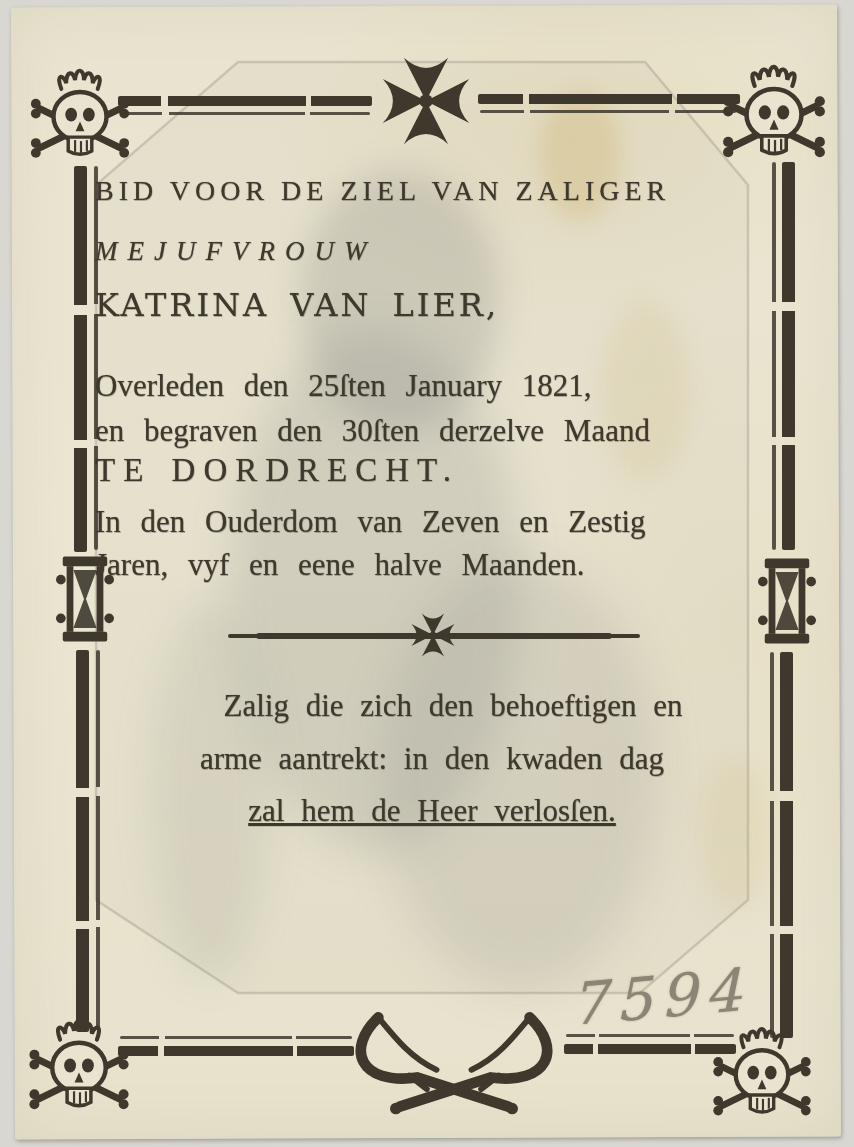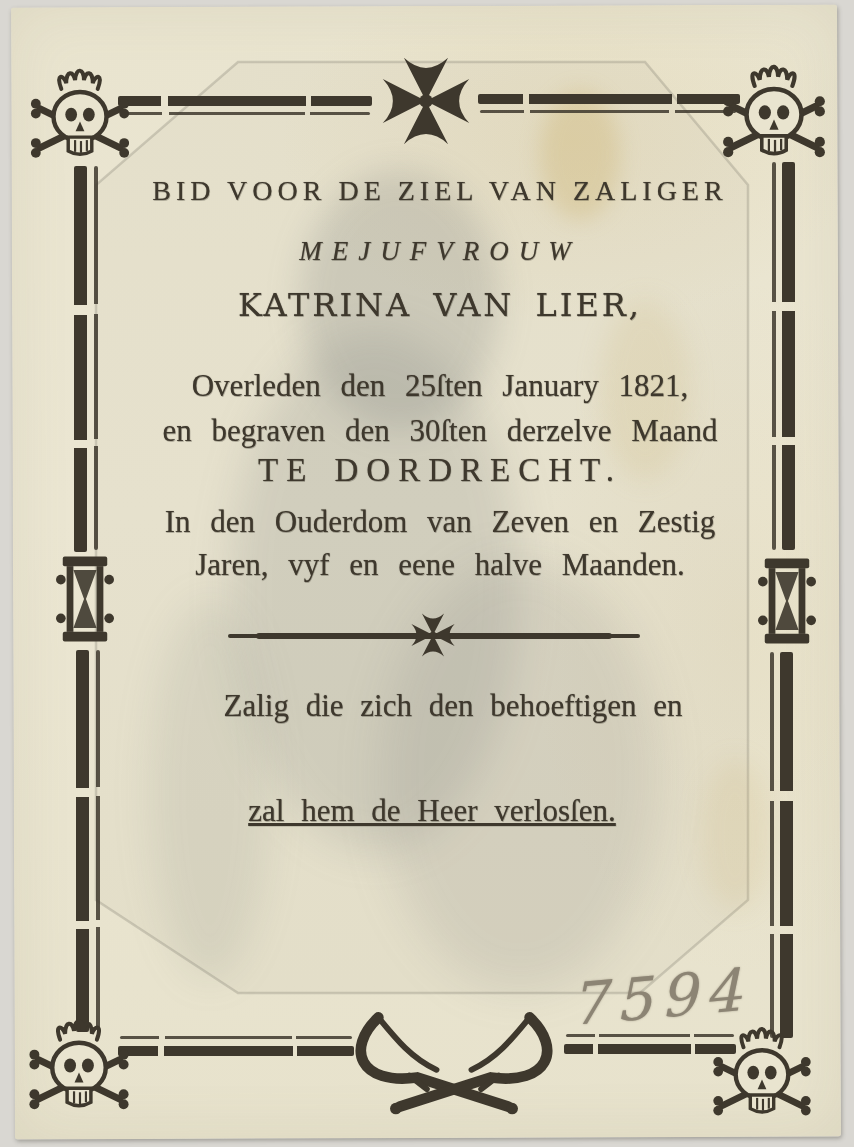--- a/index.html
+++ b/index.html
@@ -43,21 +43,21 @@
   .v-thick{width:13px;}
   .v-thin{width:4px;opacity:.85;}
   .gap90{background:linear-gradient(90deg,var(--ink) 0 17%,transparent 17% 19.5%,var(--ink) 19.5% 74%,transparent 74% 76%,var(--ink) 76% 100%);}
   .gapv{background:linear-gradient(180deg,var(--ink) 0 36%,transparent 36% 38.5%,var(--ink) 38.5% 71%,transparent 71% 73%,var(--ink) 73% 100%);}
 
   svg.orn{position:absolute;overflow:visible;}
   .orn path,.orn line,.orn circle,.orn ellipse,.orn rect,.orn polygon{vector-effect:none;}
 
   
   .tl{
-    position:absolute;left:95px;width:690px;text-align:center;
+    position:absolute;left:95px;width:690px;
     color:var(--ink);
     text-shadow:0 0 1px rgba(62,56,45,.55), .6px .6px 0 rgba(62,56,45,.28);
     white-space:nowrap;
   }
   .invocation{top:175px;font-size:28px;letter-spacing:5px;}
   .honorific{top:236px;font-size:27px;font-style:italic;letter-spacing:10px;}
   .name{top:286px;font-size:32px;font-family:"DejaVu Serif","Liberation Serif",serif;letter-spacing:3px;word-spacing:8px;}
   .bodyline{font-size:31px;word-spacing:12px;}
   .death{top:368px;}
   .burial{top:413px;}
@@ -302,15 +302,16 @@
 
   <div class="tl invocation">BID VOOR DE ZIEL VAN ZALIGER</div>
   <div class="tl honorific">MEJUFVROUW</div>
   <div class="tl name">KATRINA VAN LIER,</div>
   <div class="tl bodyline death">Overleden den 25ſten January 1821,</div>
   <div class="tl bodyline burial">en begraven den 30ſten derzelve Maand</div>
   <div class="tl place">TE DORDRECHT.</div>
   <div class="tl bodyline age2">Jaren, vyf en eene halve Maanden.</div>
   <div class="tl bodyline age1">In den Ouderdom van Zeven en Zestig</div>
   <div class="tl verse verse1">Zalig die zich den behoeftigen en</div>
+  <div class="tl verse verse2">arme aantrekt: in den kwaden dag</div>
   <div class="tl verse verse3">zal hem de Heer verlosſen.</div>
   <div class="pencil">7594</div>
 </div>
 
 </body></html>

